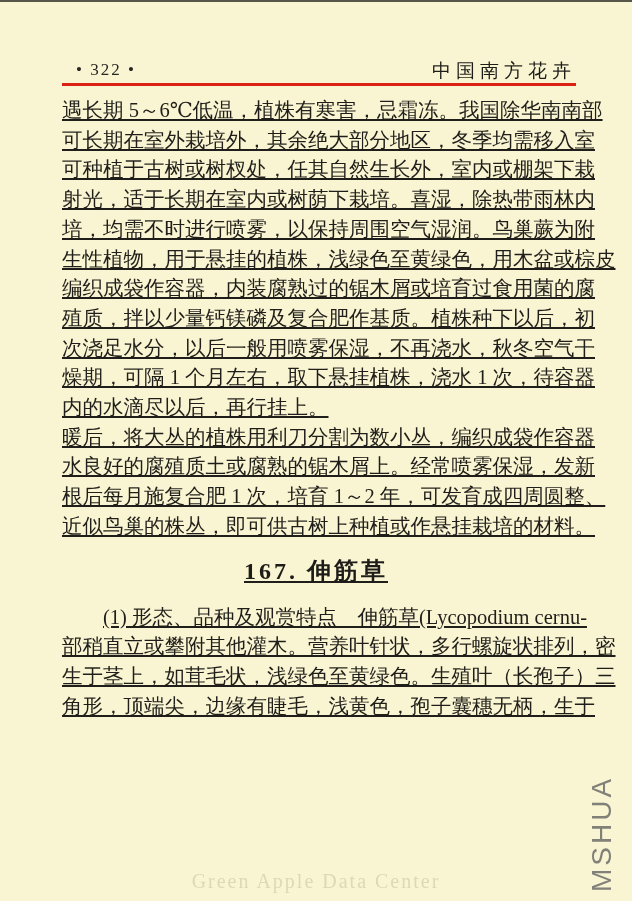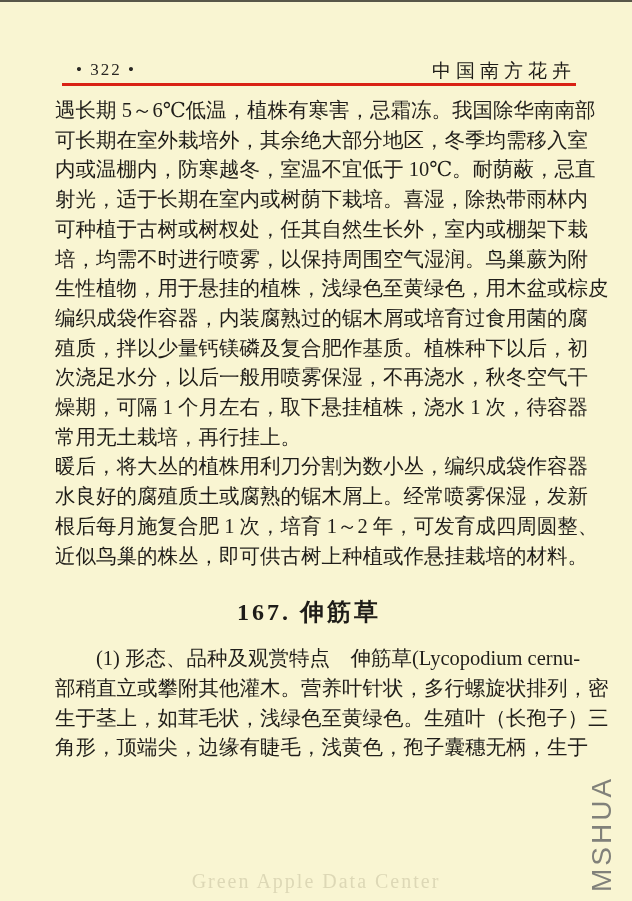--- a/index.html
+++ b/index.html
@@ -34,43 +34,44 @@
     text-align: right;
     font-size: 19px; color: #1e1c18; letter-spacing: 5px;
   }
   .header-rule {
     position: absolute; top: 83px; left: 62px;
     width: 514px; height: 3px;
     background: #d92114;
   }
   
   .body-text {
-    position: absolute; top: 96px; left: 55px;
+    position: absolute; top: 96px; left: 62px;
     width: 508px;
     color: #201e1a;
     font-size: 20.5px;
     line-height: 29.7px;
+    text-decoration: underline;
   }
   .line {
     text-align: justify;
     text-align-last: justify;
     white-space: nowrap;
   }
   .line.end {
     text-align-last: left;
     white-space: normal;
   }
   .line.indent { padding-left: 41px; }
   .section-heading {
     text-align: center;
     font-size: 24px;
     font-weight: bold;
     letter-spacing: 3px;
     color: #1e1c18;
-    margin-top: 25px;
+    margin-top: 13px;
     margin-bottom: 15px;
     line-height: 33px;
   }
   
   .watermark {
     position: absolute; left: 0; right: 0; bottom: 8px;
     text-align: center;
     font-family: "Liberation Serif", serif;
     font-size: 20px;
     letter-spacing: 2px;
@@ -99,30 +100,29 @@
 
   <div class="header">
     <span class="page-number">• 322 •</span>
     <span class="book-title">中国南方花卉</span>
   </div>
   <div class="header-rule"></div>
 
   <div class="body-text">
     <div class="line">遇长期 5～6℃低温，植株有寒害，忌霜冻。我国除华南南部</div>
     <div class="line">可长期在室外栽培外，其余绝大部分地区，冬季均需移入室</div>
-    <div class="line">内或温棚内，防寒越冬，室温不宜低于 10℃。耐荫蔽，忌直</div>
+    <div class="line">可种植于古树或树杈处，任其自然生长外，室内或棚架下栽</div>
     <div class="line">射光，适于长期在室内或树荫下栽培。喜湿，除热带雨林内</div>
-    <div class="line">可种植于古树或树杈处，任其自然生长外，室内或棚架下栽</div>
     <div class="line">培，均需不时进行喷雾，以保持周围空气湿润。鸟巢蕨为附</div>
     <div class="line">生性植物，用于悬挂的植株，浅绿色至黄绿色，用木盆或棕皮</div>
     <div class="line">编织成袋作容器，内装腐熟过的锯木屑或培育过食用菌的腐</div>
     <div class="line">殖质，拌以少量钙镁磷及复合肥作基质。植株种下以后，初</div>
     <div class="line">次浇足水分，以后一般用喷雾保湿，不再浇水，秋冬空气干</div>
     <div class="line">燥期，可隔 1 个月左右，取下悬挂植株，浇水 1 次，待容器</div>
-    <div class="line end">常用无土栽培，再行挂上。</div>
+    <div class="line end">内的水滴尽以后，再行挂上。</div>
 
     <div class="line">暖后，将大丛的植株用利刀分割为数小丛，编织成袋作容器</div>
     <div class="line">水良好的腐殖质土或腐熟的锯木屑上。经常喷雾保湿，发新</div>
     <div class="line">根后每月施复合肥 1 次，培育 1～2 年，可发育成四周圆整、</div>
     <div class="line">近似鸟巢的株丛，即可供古树上种植或作悬挂栽培的材料。</div>
 
     <div class="section-heading">167. 伸筋草</div>
 
     <div class="line indent">(1) 形态、品种及观赏特点　伸筋草(Lycopodium cernu-</div>
     <div class="line">部稍直立或攀附其他灌木。营养叶针状，多行螺旋状排列，密</div>

